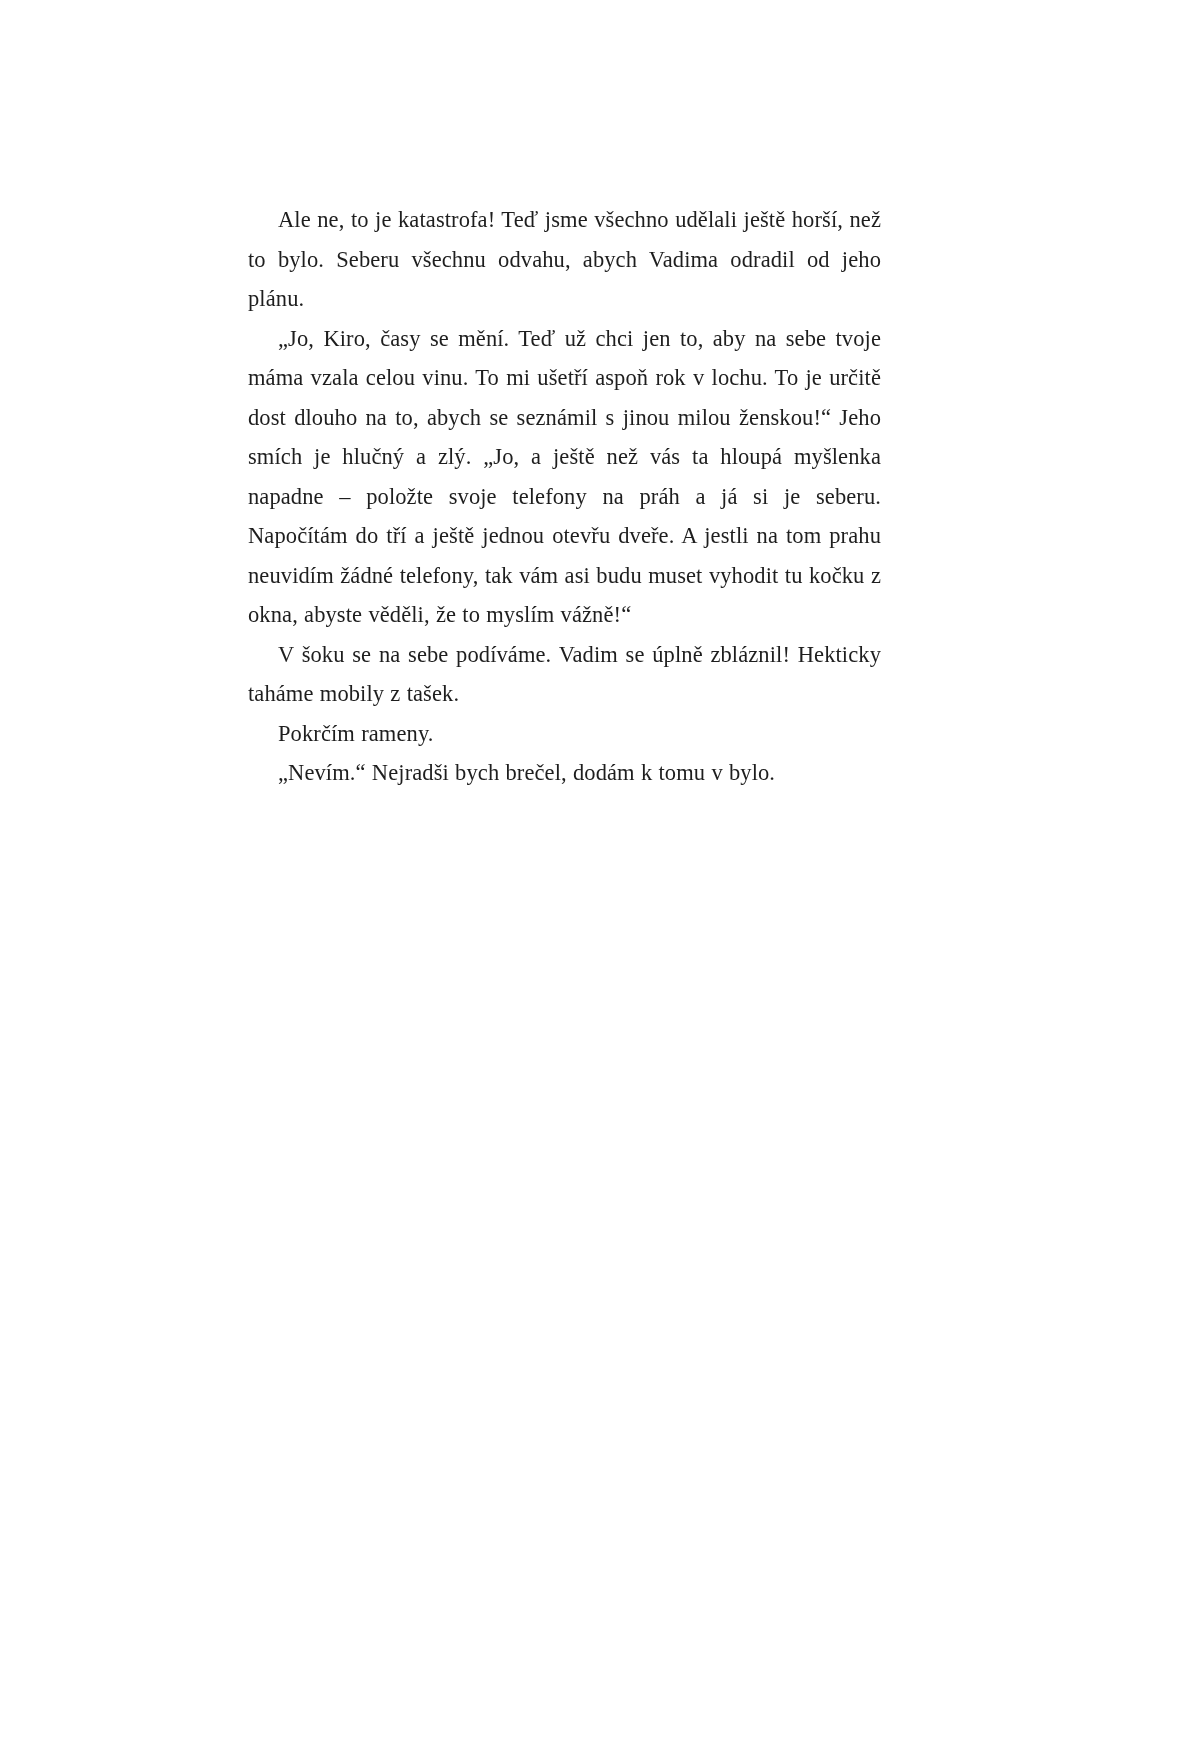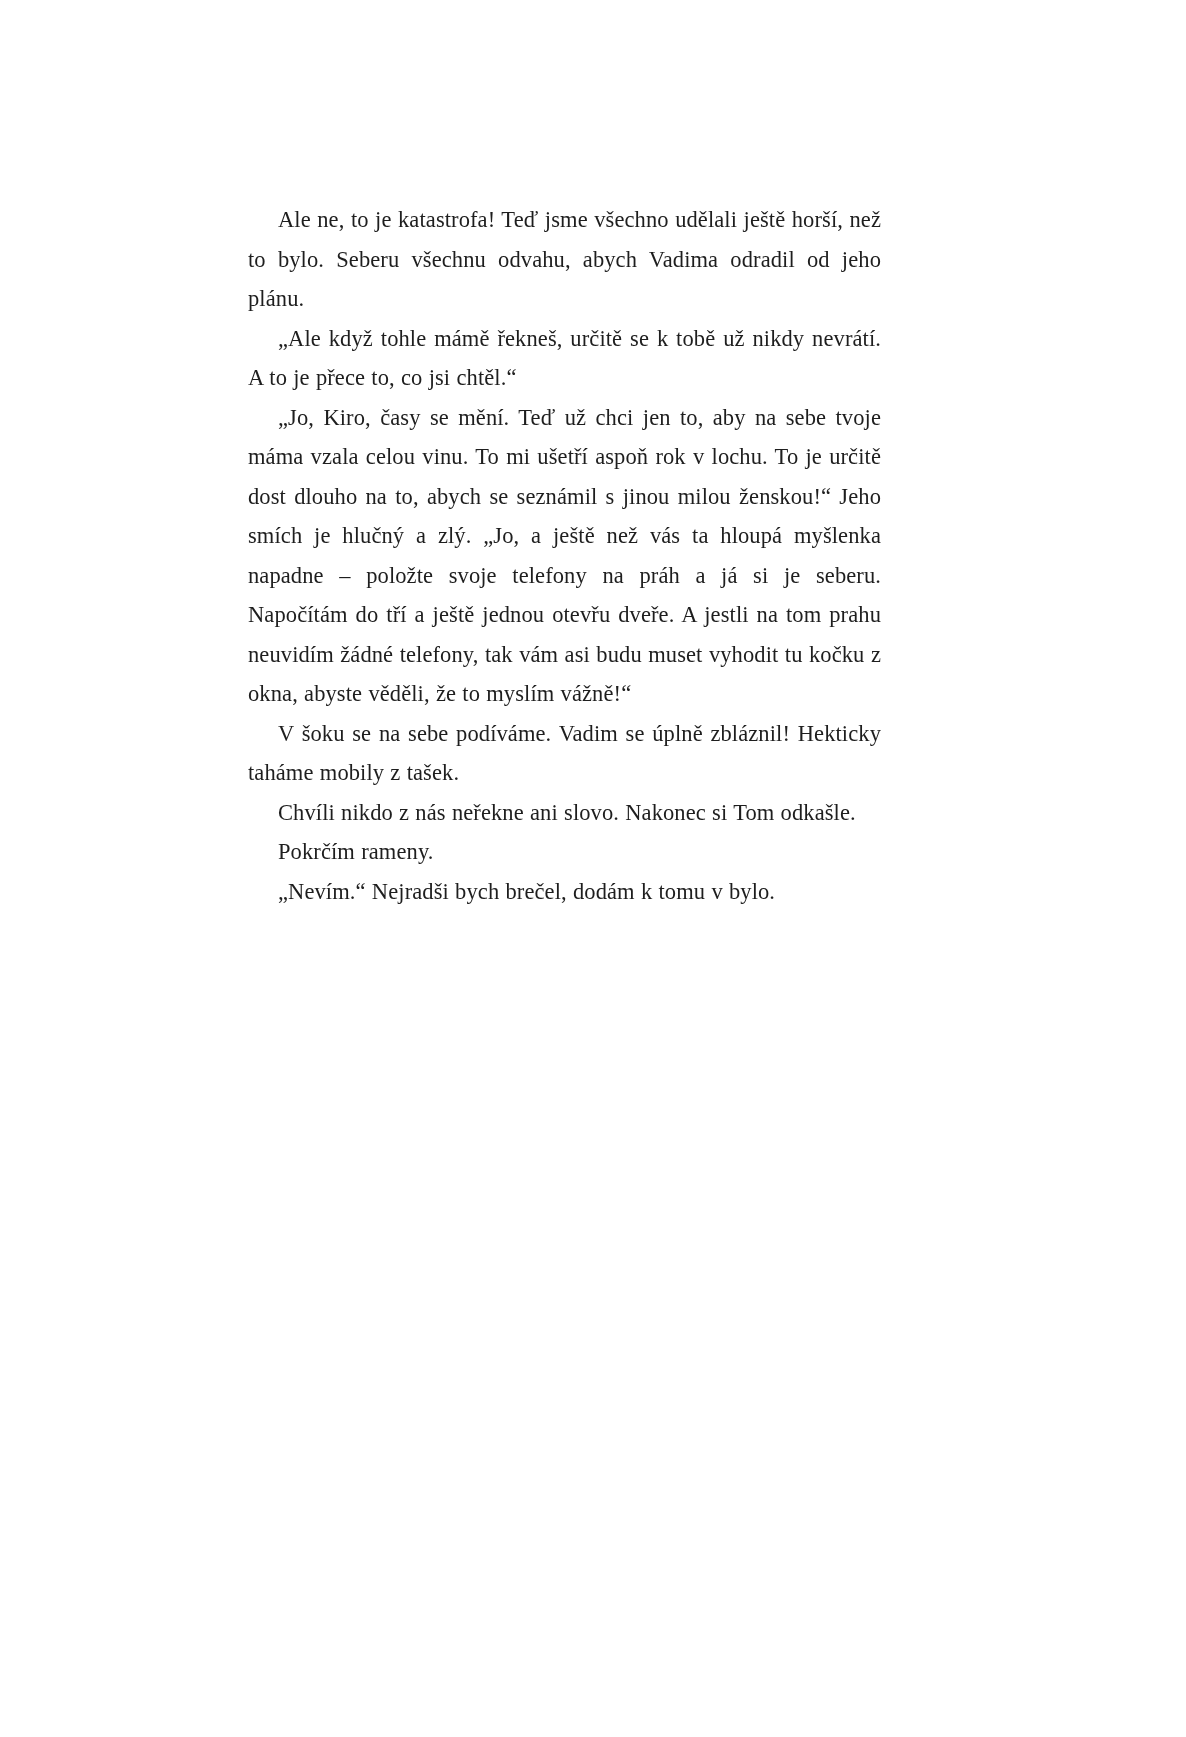--- a/index.html
+++ b/index.html
@@ -43,21 +43,19 @@
     font-size: 22px;
     color: #1e1e1e;
   }
 </style>
 </head>
 <body>
 
 <div class="page">
   <div class="text-block">
     <p>Ale ne, to je katastrofa! Teď jsme všechno udělali ještě horší, než to bylo. Seberu všechnu odvahu, abych Vadima odradil od jeho plánu.</p>
-    <p>„Ale když tohle mámě řekneš, určitě se k tobě už nikdy nevrátí. A to je přece to, co jsi chtěl.“</p>
     <p>„Jo, Kiro, časy se mění. Teď už chci jen to, aby na sebe tvoje máma vzala celou vinu. To mi ušetří aspoň rok v lochu. To je určitě dost dlouho na to, abych se seznámil s jinou milou ženskou!“ Jeho smích je hlučný a zlý. „Jo, a ještě než vás ta hloupá myšlenka napadne – položte svoje telefony na práh a já si je seberu. Napočítám do tří a ještě jednou otevřu dveře. A jestli na tom prahu neuvidím žádné telefony, tak vám asi budu muset vyhodit tu kočku z okna, abyste věděli, že to myslím vážně!“</p>
     <p>V šoku se na sebe podíváme. Vadim se úplně zbláznil! Hekticky taháme mobily z tašek.</p>
-    <p>Chvíli nikdo z nás neřekne ani slovo. Nakonec si Tom odkašle.</p>
     <p>Pokrčím rameny.</p>
     <p>„Nevím.“ Nejradši bych brečel, dodám k tomu v bylo.</p>
   </div>
   <div class="page-number">160</div>
 </div>
 
 </body></html>

